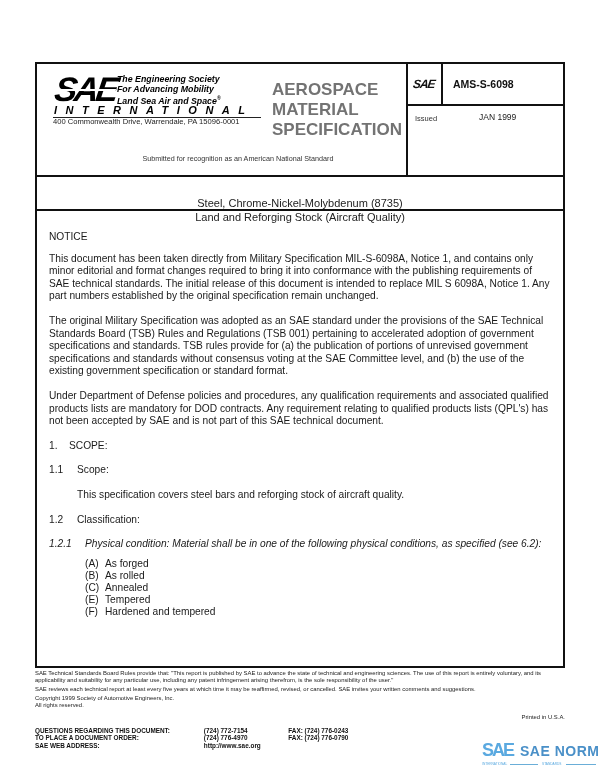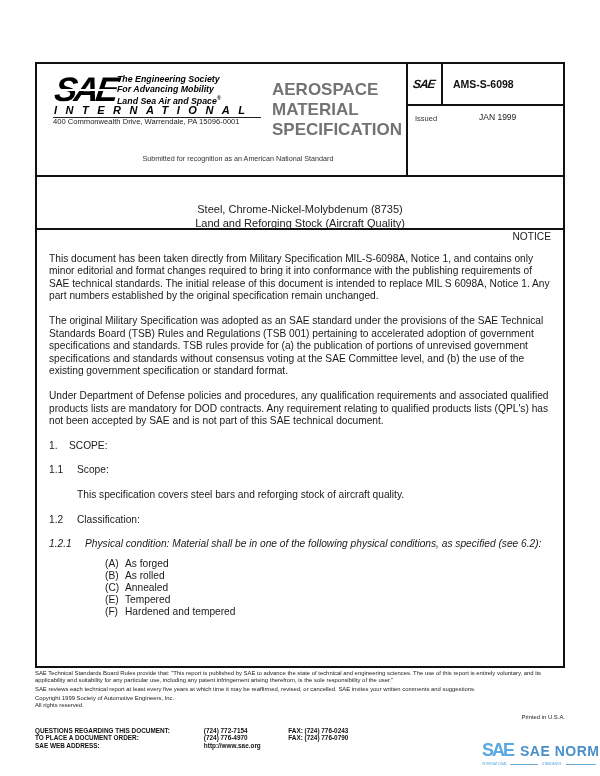--- a/index.html
+++ b/index.html
@@ -23,34 +23,34 @@
 
   .rbox { position: absolute; left: 369px; top: 0; width: 157px; height: 111px; border-left: 2px solid #111; }
   .rbox-top { position: absolute; left: 0; top: 0; width: 155px; height: 42px; border-bottom: 2px solid #111; }
   .rbox-sae { position: absolute; left: 0; top: 0; width: 35px; height: 40px; border-right: 2px solid #111; }
   .rbox-sae span { position: absolute; left: 5px; top: 14px; font: italic 900 12px/12px "Liberation Sans", sans-serif; letter-spacing: -1px; transform: skewX(-8deg); display: inline-block; }
   .rbox-docnum { position: absolute; left: 45px; top: 14px; font: bold 10.5px/12px "Liberation Sans", sans-serif; }
   .rbox-issued-lbl { position: absolute; left: 7px; top: 50px; font: 7.5px/9px "Liberation Sans", sans-serif; color: #333; }
   .rbox-issued-val { position: absolute; left: 71px; top: 48px; font: 8.5px/10px "Liberation Sans", sans-serif; color: #222; }
 
   
-  .titlebox { position: absolute; left: 0; top: 113px; width: 526px; height: 53px; border-bottom: 2px solid #111; text-align: center; padding-top: 26px; font: 11px/13.5px "Liberation Sans", sans-serif; color: #222; }
+  .titlebox { position: absolute; left: 0; top: 113px; width: 526px; height: 34px; border-bottom: 2px solid #111; text-align: center; padding-top: 20px; font: 11px/13.5px "Liberation Sans", sans-serif; color: #222; }
 
   
   .body { position: absolute; left: 0; top: 160px; width: 526px; padding: 7px 12px 0 12px; font: 10.2px/12.6px "Liberation Sans", sans-serif; color: #1a1a1a; }
-  .notice-h { text-align: right; margin-bottom: 9px; }
+  .notice-h { text-align: left; margin-bottom: 9px; }
   .para { margin-bottom: 12px; }
   .sec { display: flex; margin-bottom: 12px; }
   .sec .num { flex: 0 0 auto; }
   .sec.l1 .num { width: 16px; margin-right: 4px; }
   .sec.l2 .num { width: 28px; }
   .sec.l3 .num { width: 36px; }
   .indent { padding-left: 28px; margin-bottom: 12px; }
   .list { padding-left: 36px; margin-top: -1px; }
-  .list li { list-style: none; line-height: 12.1px; margin-left: 20px; }
+  .list li { list-style: none; line-height: 12.1px; }
   .list .tag { display: inline-block; width: 20px; }
 
   
   .foot { position: absolute; left: 35px; top: 670px; width: 530px; font: 5.9px/7px "Liberation Sans", sans-serif; color: #222; }
   .foot p { margin-bottom: 2px; }
   .printed { position: absolute; right: 0; top: 44px; }
   .contacts { position: absolute; left: 35px; top: 727px; width: 330px; font: bold 6.4px/7.4px "Liberation Sans", sans-serif; color: #111; }
   .crow { display: flex; }
   .crow .c1 { width: 176px; }
   .crow .c2 { width: 88px; }

